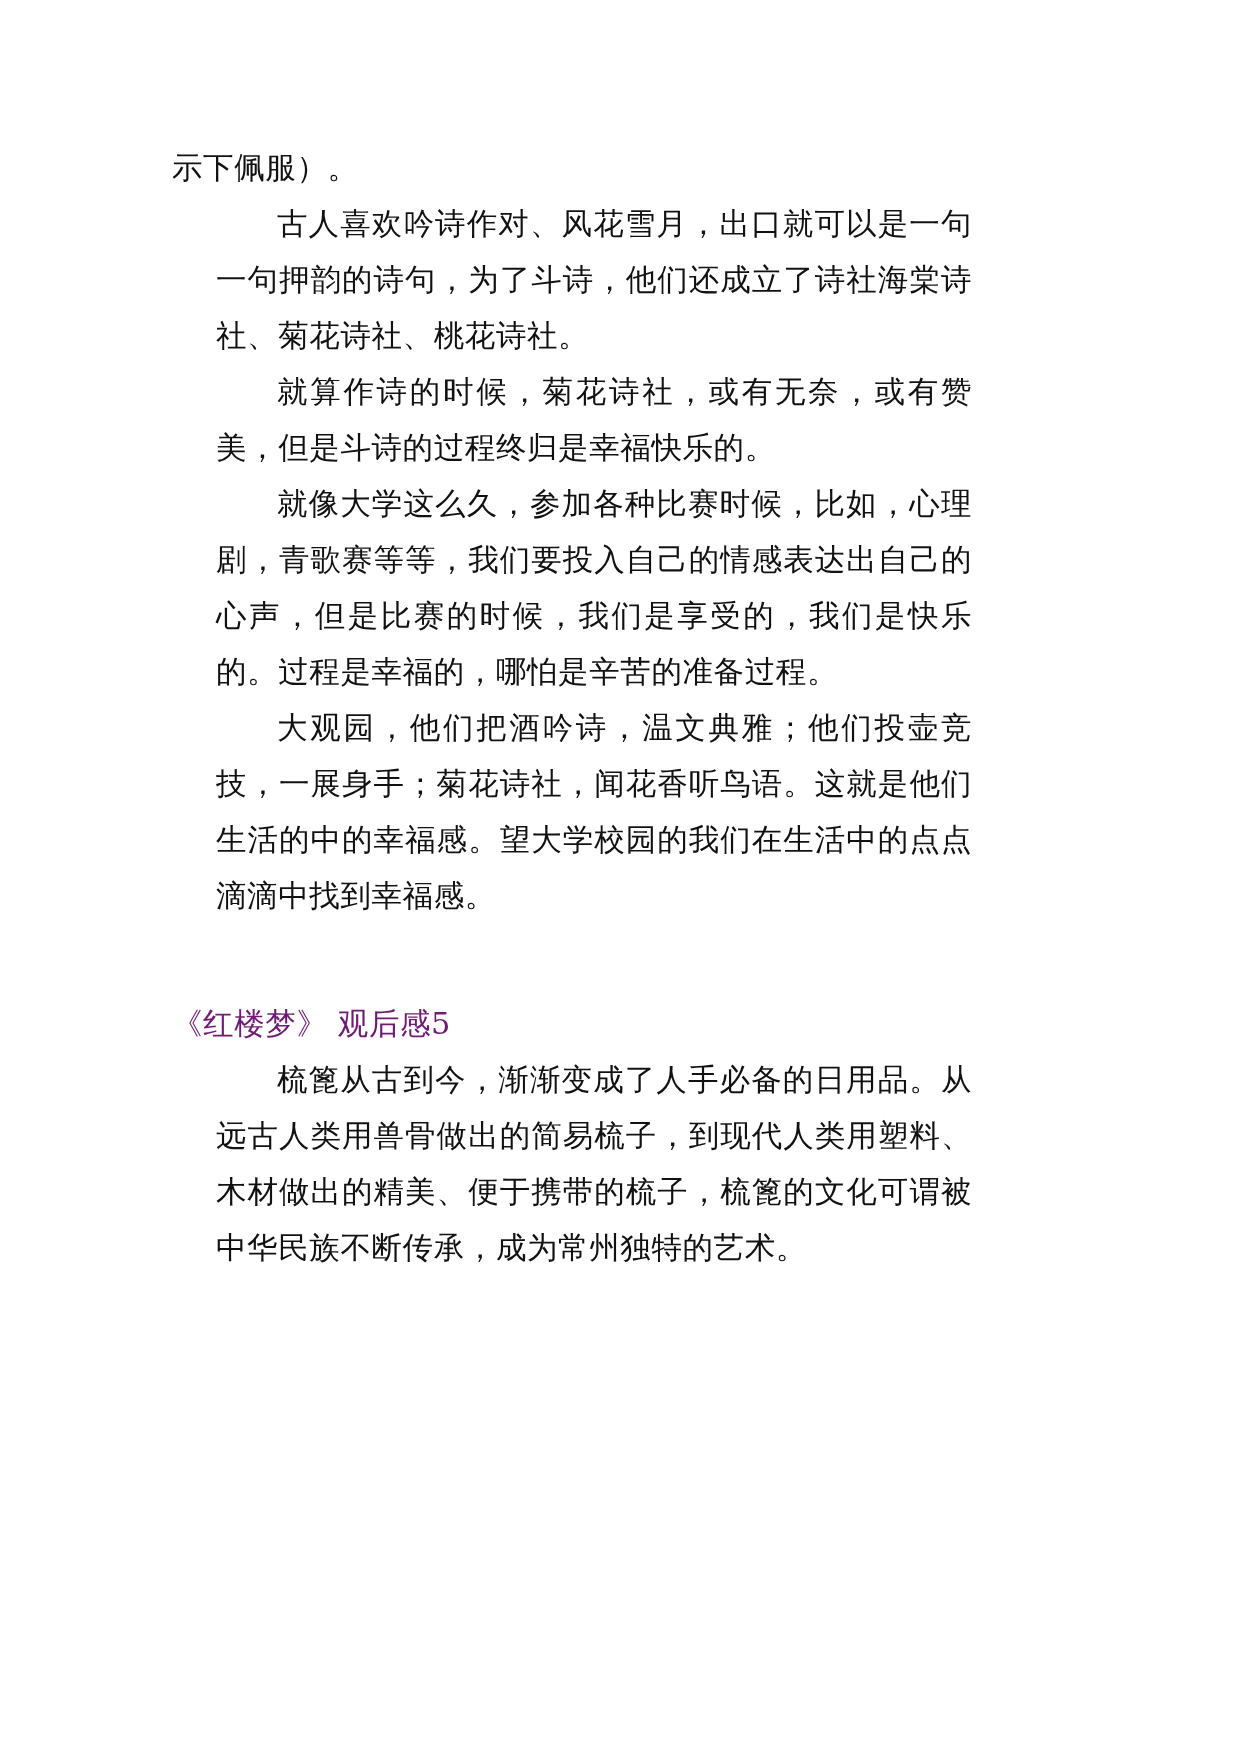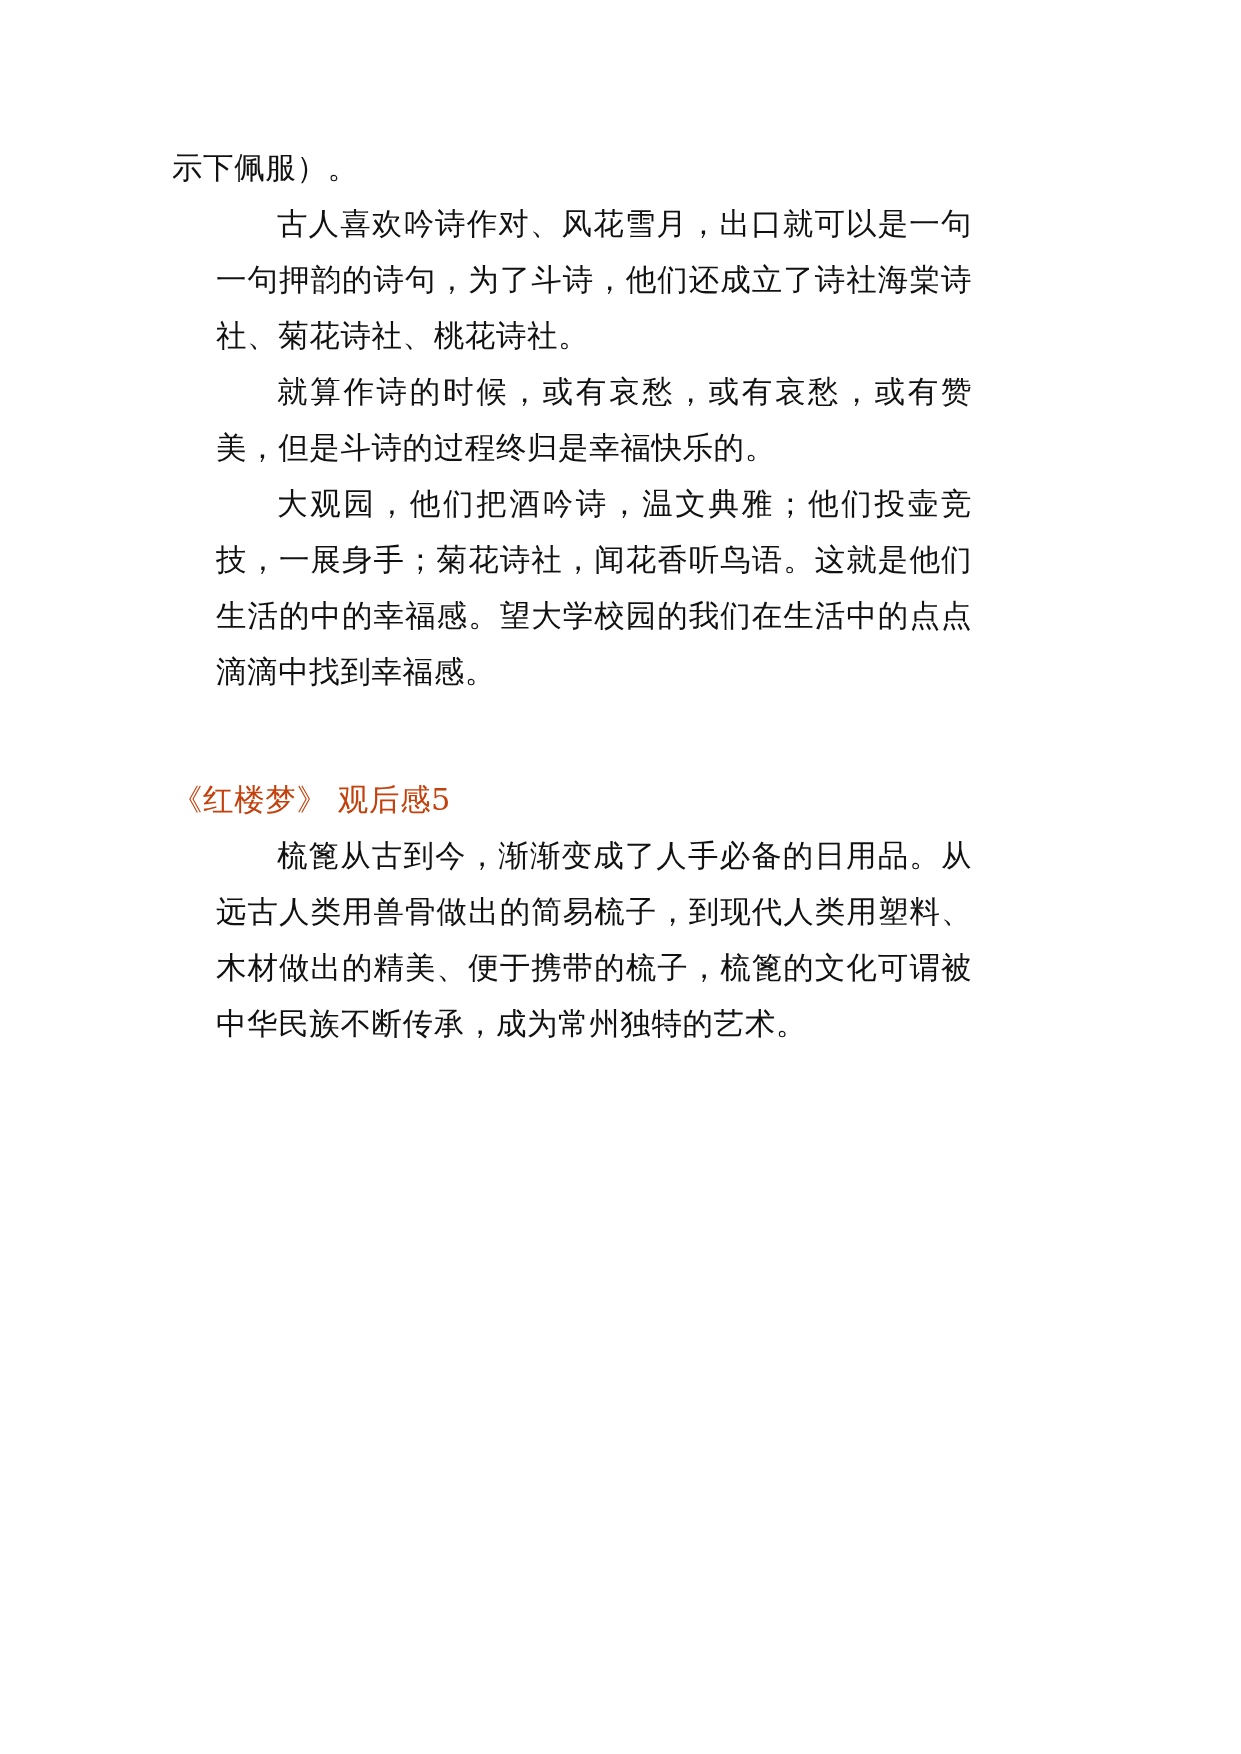--- a/index.html
+++ b/index.html
@@ -37,38 +37,39 @@
   }
   p.indent {
     text-indent: 61px;
     margin-left: 44px;
   }
   .heading {
     margin: 0;
     font-size: 30.5px;
     line-height: 56px;
     letter-spacing: 0.6px;
-    color: #c2410c;
+    color: #701a75;
   }
   .spacer-lg {
     height: 72px;
   }
 </style>
 </head>
 <body>
 
 <div class="page">
   <div class="doc-body">
 
     <p class="para">示下佩服）。</p>
 
     <p class="para indent">古人喜欢吟诗作对、风花雪月，出口就可以是一句一句押韵的诗句，为了斗诗，他们还成立了诗社海棠诗社、菊花诗社、桃花诗社。</p>
 
-    <p class="para indent">就算作诗的时候，或有哀愁，或有哀愁，或有赞美，但是斗诗的过程终归是幸福快乐的。</p>
+    <p class="para indent">就算作诗的时候，菊花诗社，或有无奈，或有赞美，但是斗诗的过程终归是幸福快乐的。</p>
 
+    <p class="para indent">就像大学这么久，参加各种比赛时候，比如，心理剧，青歌赛等等，我们要投入自己的情感表达出自己的心声，但是比赛的时候，我们是享受的，我们是快乐的。过程是幸福的，哪怕是辛苦的准备过程。</p>
 
     <p class="para indent">大观园，他们把酒吟诗，温文典雅；他们投壶竞技，一展身手；菊花诗社，闻花香听鸟语。这就是他们生活的中的幸福感。望大学校园的我们在生活中的点点滴滴中找到幸福感。</p>
 
     <div class="spacer-lg"></div>
 
     <p class="heading">《红楼梦》 观后感5</p>
 
 
     <p class="para indent">梳篦从古到今，渐渐变成了人手必备的日用品。从远古人类用兽骨做出的简易梳子，到现代人类用塑料、木材做出的精美、便于携带的梳子，梳篦的文化可谓被中华民族不断传承，成为常州独特的艺术。</p>
 

